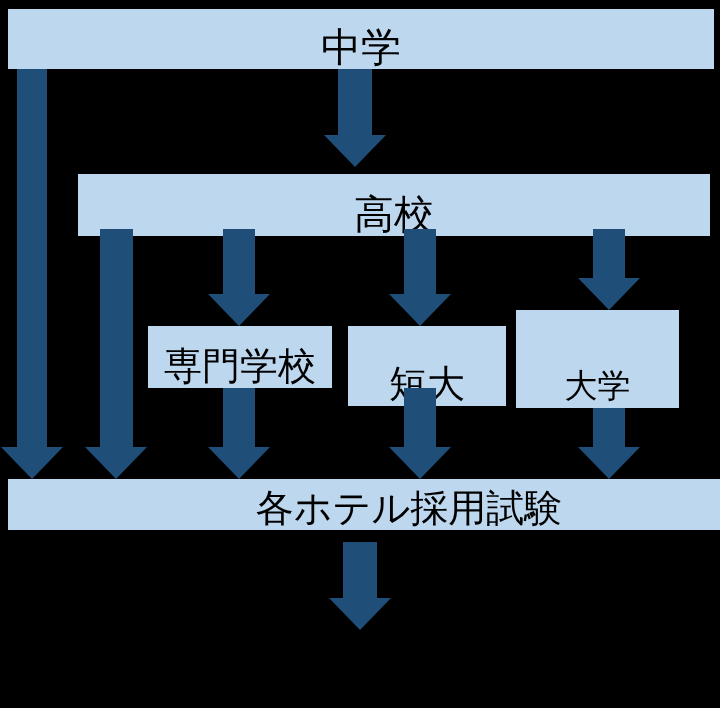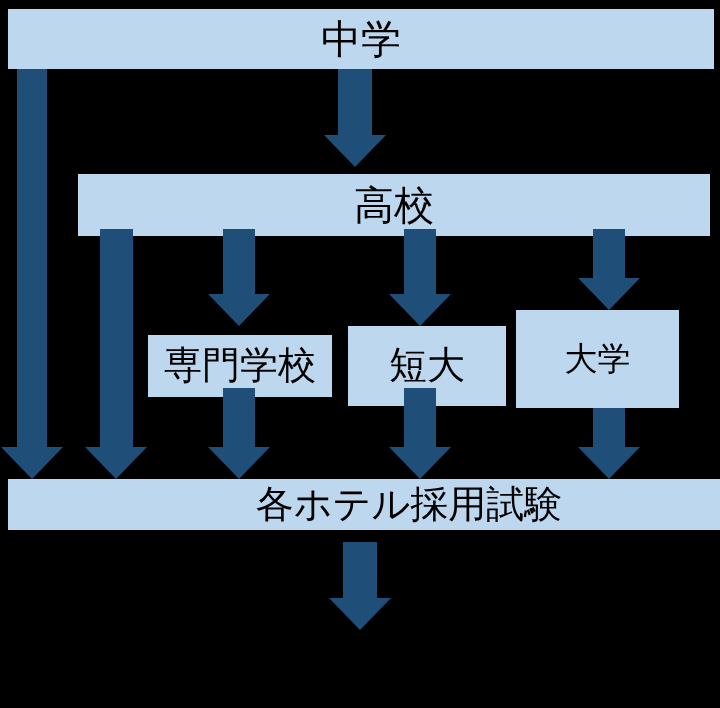--- a/index.html
+++ b/index.html
@@ -17,30 +17,30 @@
     position: relative;
     width: 720px;
     height: 708px;
     background: var(--bg, #000);
   }
   .box {
     position: absolute;
     background: var(--box, #BDD7EE);
     color: var(--text, #000);
     display: flex;
-    align-items: center;
+    align-items: flex-end;
     justify-content: center;
     text-align: center;
     font-size: 38px;
     line-height: 1.1;
     white-space: nowrap;
   }
   #box-chugaku   { left: 8px;   top: 9px;   width: 706px; height: 60px; font-size: 40px; }
   #box-koko      { left: 78px;  top: 174px; width: 632px; height: 62px; font-size: 40px; }
-  #box-senmon    { left: 148px; top: 326px; width: 184px; height: 62px; margin-top: 9px; }
+  #box-senmon    { left: 148px; top: 326px; width: 184px; height: 62px; }
   #box-tandai    { left: 348px; top: 326px; width: 158px; height: 80px; }
   #box-daigaku   { left: 516px; top: 310px; width: 163px; height: 98px; font-size: 33px; }
   #box-daigaku .line { display: block; line-height: 44px; }
   #box-saiyo     { left: 8px;   top: 479px; width: 706px; height: 51px; padding-left: 48px; }
   #box-hotelman  { left: 8px;   top: 630px; width: 706px; height: 63px; font-size: 36px; }
 
   .arrow-bar {
     position: absolute;
     background: var(--arrow, #1F4E79);
   }

